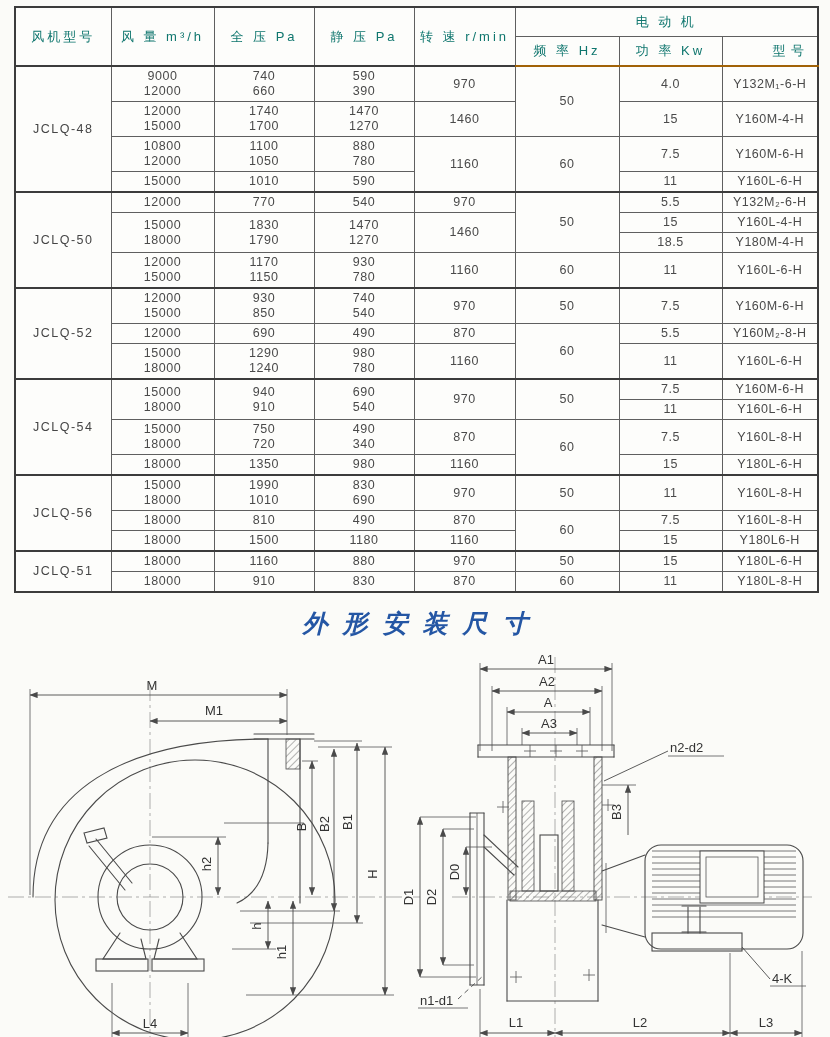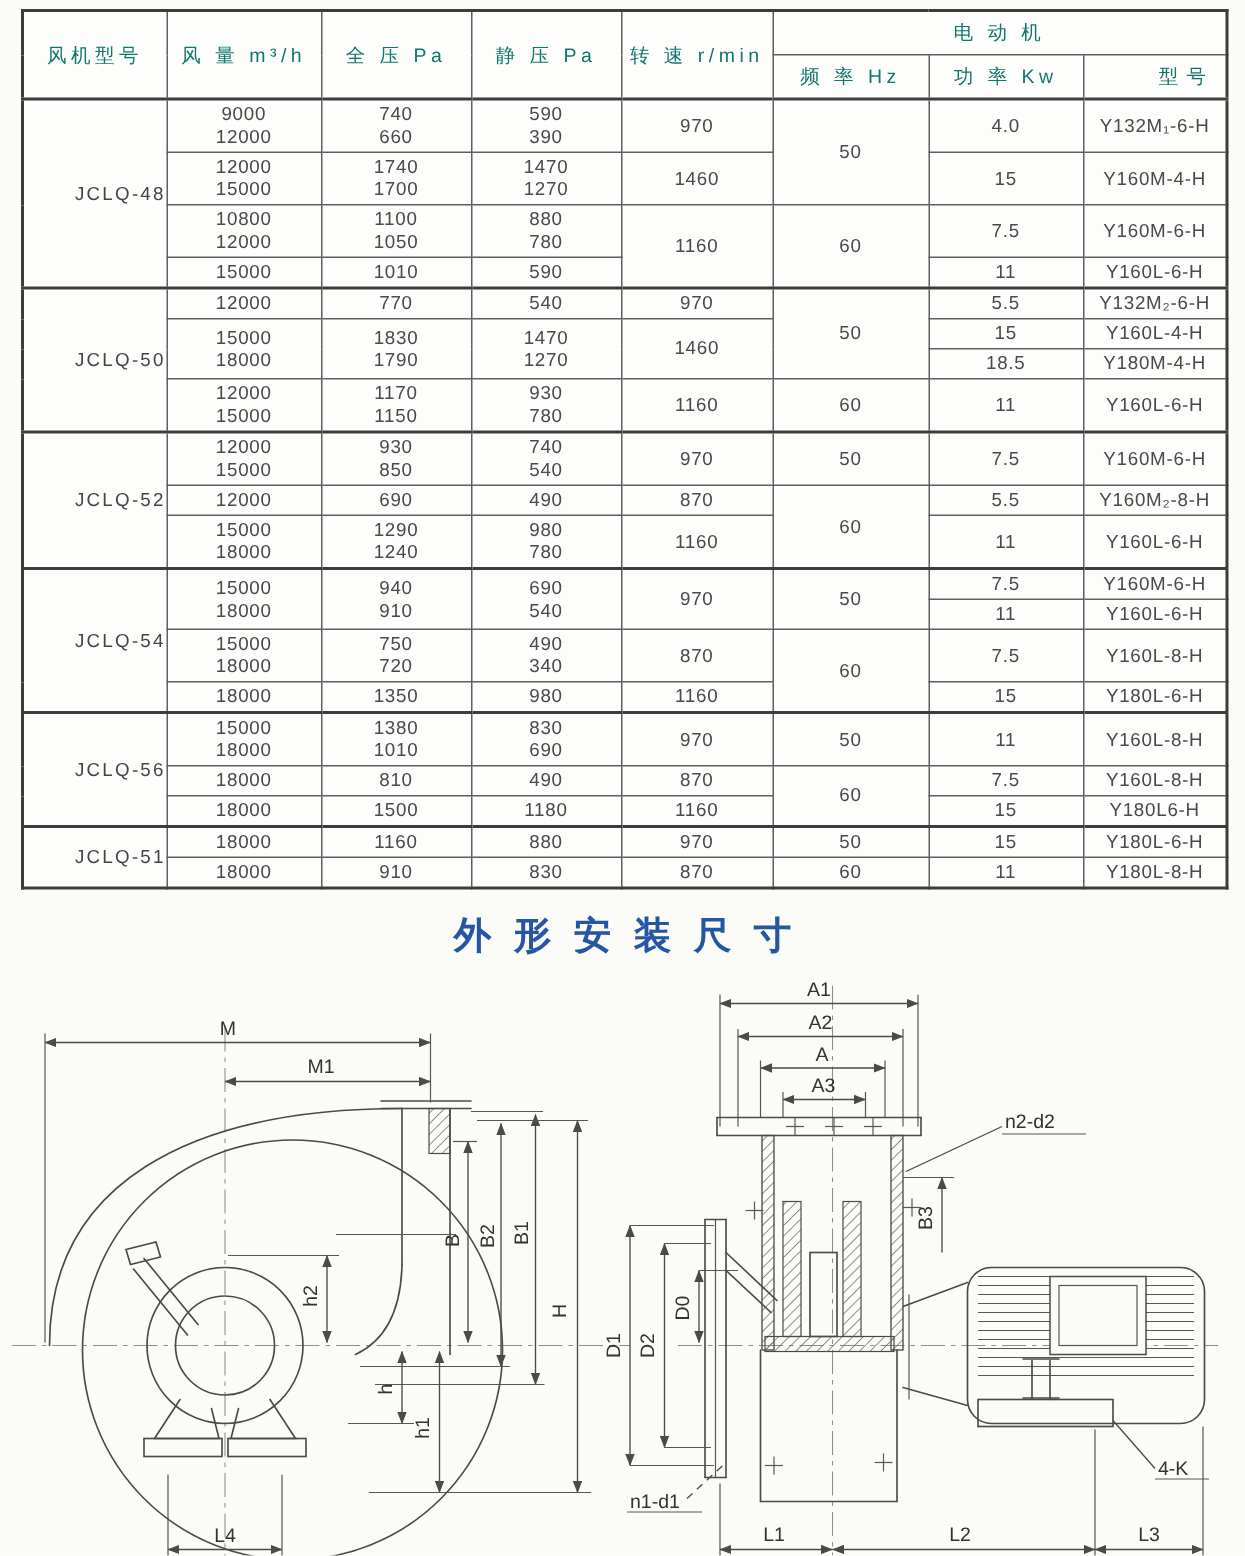--- a/index.html
+++ b/index.html
@@ -15,32 +15,32 @@
     border:2px solid #3c3c3c;background:#fdfdfb;
   }
   table.spec th,table.spec td{
     border:1px solid #5f5f5f;text-align:center;vertical-align:middle;
   }
   table.spec thead th{
     font-weight:normal;font-size:13px;color:#0f766e;
     letter-spacing:3px;padding:5px 0;
   }
   table.spec thead th.lat{letter-spacing:1px;padding-left:38px;}
-  table.spec thead tr:last-child th{border-bottom:2px solid #404040;}
+  table.spec thead tr:last-child th{border-bottom:2px solid #a16207;}
   table.spec td{
     font-size:12.5px;color:#4a4a4a;line-height:15px;padding:2px 0;
     white-space:pre-line;letter-spacing:.5px;
   }
-  table.spec td.col-fan{letter-spacing:1.5px;color:#454545;text-align:right;}
+  table.spec td.col-fan{letter-spacing:1.5px;color:#454545;}
   table.spec tr.group-start td{border-top:2px solid #3c3c3c;}
   
   .section-title{
     text-align:center;margin:14px 0 12px 0;
     font-size:25px;font-weight:bold;color:#2456a4;
-    letter-spacing:15px;text-indent:15px;
+    letter-spacing:15px;text-indent:15px;font-style:italic;
   }
   
   svg.drawing{display:block;margin-top:2px;}
   .ln{stroke:#4a4a4a;stroke-width:1.1;fill:none;stroke-linecap:round;}
   .thin{stroke:#565656;stroke-width:.8;fill:none;}
   .cl{stroke:#8d8d8d;stroke-width:.7;fill:none;stroke-dasharray:16 4 3 4;}
   .dim{stroke:#4a4a4a;stroke-width:.9;fill:none;}
   .dash{stroke:#4a4a4a;stroke-width:.9;fill:none;stroke-dasharray:5 4;}
   text.dl{font-family:"Liberation Sans","DejaVu Sans",sans-serif;font-size:13px;fill:#333;}
 </style>
@@ -221,21 +221,21 @@
         <td class="col-tp">1350</td>
         <td class="col-sp">980</td>
         <td class="col-spd">1160</td>
         <td class="col-pw">15</td>
         <td class="col-mdl">Y180L-6-H</td>
       </tr>
       <tr class="group-start">
         <td rowspan="3" class="col-fan">JCLQ-56</td>
         <td class="col-flow">15000
 18000</td>
-        <td class="col-tp">1380
+        <td class="col-tp">1990
 1010</td>
         <td class="col-sp">830
 690</td>
         <td class="col-spd">970</td>
         <td class="col-frq">50</td>
         <td class="col-pw">11</td>
         <td class="col-mdl">Y160L-8-H</td>
       </tr>
       <tr>
         <td class="col-flow">18000</td>

